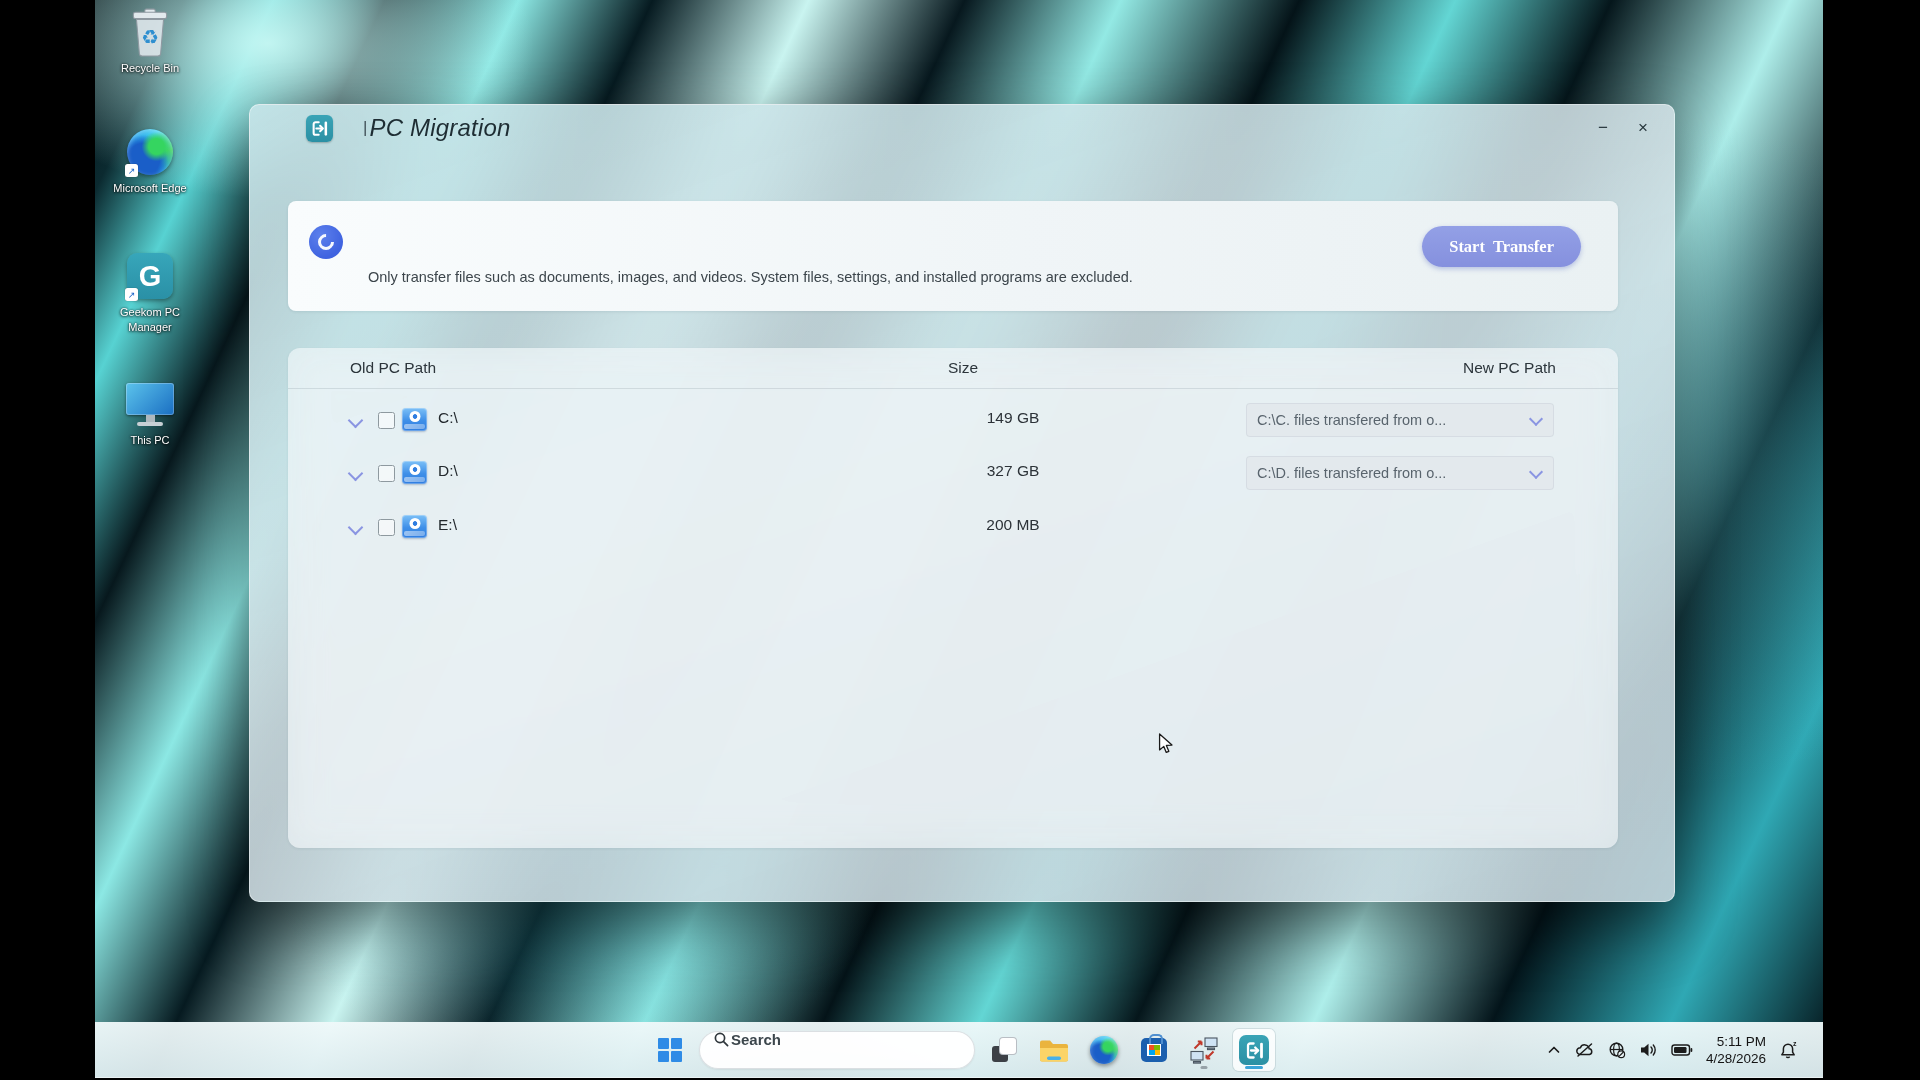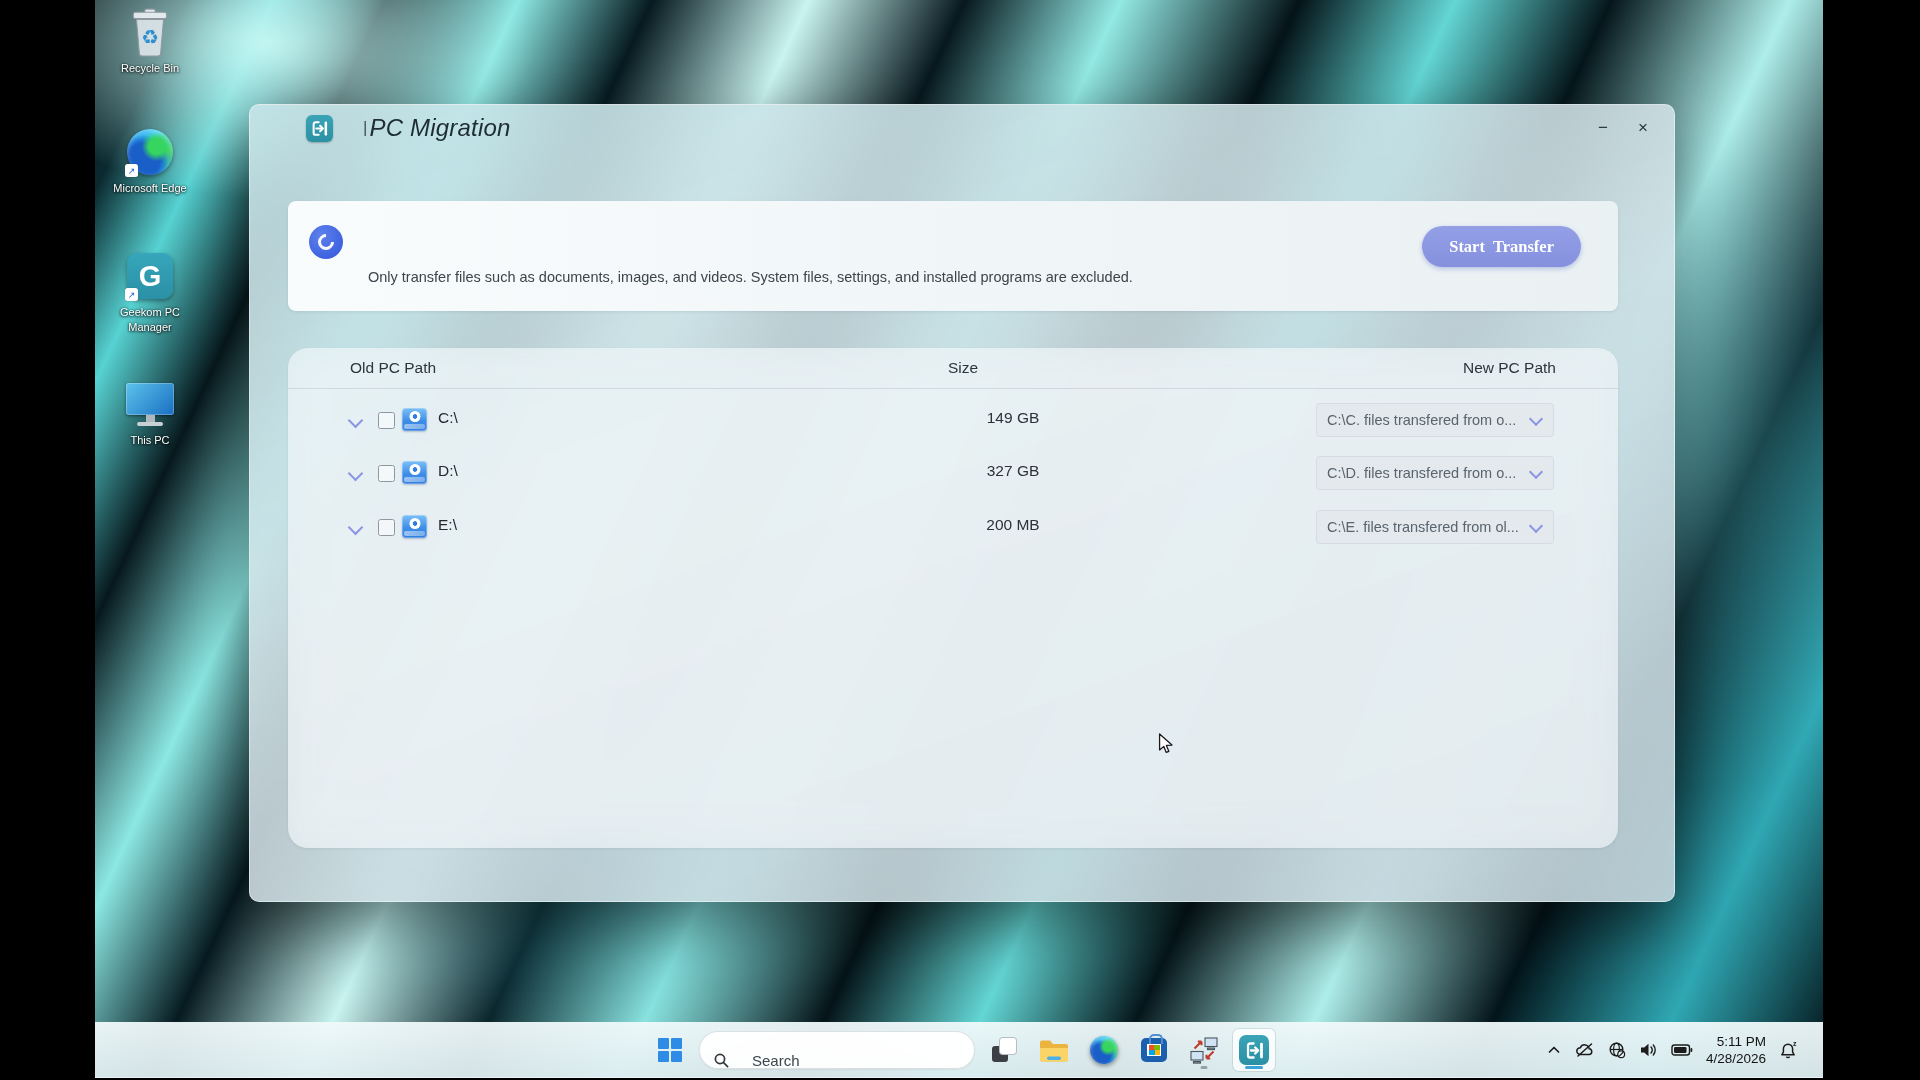--- a/index.html
+++ b/index.html
@@ -59,21 +59,21 @@
   .hdr-icon::after{content:"";position:absolute;left:9px;top:9px;width:16px;height:16px;border-radius:50%;
     border:3px solid rgba(255,255,255,.95);border-right-color:transparent;transform:rotate(-45deg);box-sizing:border-box;}
   .hdr-line{position:absolute;left:80px;top:28px;white-space:nowrap;}
   .hdr-line .pcname{font-size:21px;font-weight:bold;color:#17191c;}
   .hdr-line .sel{font-size:19px;font-weight:bold;color:#eda65f;margin-left:14px;}
   .hdr-note{position:absolute;left:80px;top:68px;font-size:14.5px;color:#3c454b;}
   .start-btn{position:absolute;right:37px;top:25px;height:41px;padding:0 27px;border:none;border-radius:21px;
     background:linear-gradient(180deg,#93a0e6,#8590de);color:#fff;font-size:16.5px;font-weight:600;
     font-family:Liberation Serif, serif;white-space:pre;cursor:pointer;box-shadow:0 2px 5px rgba(80,100,190,.35);}
   
-  .card2{position:absolute;left:38px;right:56px;top:243px;height:500px;border-radius:20px;
+  .card2{position:absolute;left:38px;right:56px;top:243px;height:500px;border-radius:12px;
     background:rgba(246,250,251,.58);backdrop-filter:blur(18px);box-shadow:0 1px 3px rgba(30,60,70,.08);}
   .thead{position:absolute;left:0;right:0;top:0;height:40px;border-bottom:1px solid rgba(40,60,70,.12);}
   .th{position:absolute;top:11px;font-size:15.5px;color:#2c353b;}
   .th.c1{left:62px;}
   .th.c2{left:660px;width:130px;text-align:left;}
   .th.c3{right:62px;}
   .t-row{position:absolute;left:0;right:0;height:53px;}
   .r-chev{position:absolute;left:62px;top:22px;width:9px;height:9px;border-left:2px solid #8a95e2;
     border-bottom:2px solid #8a95e2;transform:rotate(-45deg);cursor:pointer;}
   .r-check{position:absolute;left:90px;top:19px;width:15px;height:15px;border:1.5px solid #8e999f;
@@ -81,38 +81,38 @@
   .drive-icon{position:absolute;left:114px;top:15px;width:25px;height:23px;border-radius:4px;
     background:linear-gradient(180deg,#7cc0f7 0%,#3f8fe8 55%,#2f7de0 100%);
     box-shadow:inset 0 0 0 1px rgba(255,255,255,.28),0 1px 2px rgba(0,40,90,.25);}
   .drive-icon::before{content:"";position:absolute;left:50%;top:2.5px;transform:translateX(-50%);
     width:11px;height:11px;border-radius:50%;
     background:radial-gradient(circle,#2f7de0 0 2px,#fff 2.6px 5.5px);}
   .drive-icon::after{content:"";position:absolute;left:2px;right:2px;bottom:2px;height:5px;border-radius:2px;
     background:linear-gradient(90deg,rgba(255,255,255,.5),rgba(255,255,255,.35));}
   .r-label{position:absolute;left:150px;top:16px;font-size:15.5px;color:#23292e;}
   .r-size{position:absolute;left:660px;top:16px;width:130px;text-align:center;font-size:15.5px;color:#2c3238;}
-  .r-drop{position:absolute;right:64px;top:10px;width:238px;height:34px;border-radius:4px;
+  .r-drop{position:absolute;right:64px;top:10px;width:308px;height:34px;border-radius:4px;
     background:rgba(227,233,238,.92);display:flex;align-items:center;cursor:pointer;
     box-shadow:inset 0 0 0 1px rgba(120,135,145,.12);}
   .r-drop .val{flex:1;padding:0 8px 0 11px;font-size:14.5px;color:#59646d;white-space:nowrap;overflow:hidden;}
   .drop-chev{width:8px;height:8px;border-left:2px solid #8a95e2;border-bottom:2px solid #8a95e2;
     transform:rotate(-45deg);margin:-3px 13px 0 0;flex:none;}
   
   .taskbar{position:absolute;left:0;right:0;bottom:0;height:56px;
     background:linear-gradient(180deg,rgba(240,249,250,.95),rgba(222,237,240,.95));
     box-shadow:0 -1px 0 rgba(255,255,255,.5) inset;}
   .tb-center{position:absolute;left:554px;top:0;height:56px;display:flex;align-items:center;gap:8px;}
   .tb-cell{width:42px;height:42px;border-radius:6px;display:flex;align-items:center;justify-content:center;
     position:relative;cursor:pointer;}
   .startlogo{width:24px;height:24px;display:grid;grid-template-columns:11px 11px;grid-template-rows:11px 11px;gap:2px;}
   .startlogo span{background:#2e8be6;border-radius:1px;}
   .searchbox{width:262px;height:38px;border-radius:19px;background:rgba(255,255,255,.95);
     box-shadow:inset 0 0 0 1px rgba(130,145,155,.28),0 1px 2px rgba(0,0,0,.06);
-    display:flex;align-items:flex-end;padding-left:14px;gap:22px;cursor:pointer;}
+    display:flex;align-items:flex-start;padding-left:14px;gap:1px;cursor:pointer;font-weight:bold;}
   .searchbox .stext{font-size:15px;color:#3c464c;}
   .taskview-back{position:absolute;left:9px;bottom:9px;width:16px;height:16px;border-radius:3px;background:#3c4046;}
   .taskview-front{position:absolute;right:9px;top:9px;width:16px;height:16px;border-radius:3px;background:#fff;
     box-shadow:0 0 0 1px #b9bec4;}
   .storebag{width:26px;height:24px;border-radius:5px;background:#1b5fae;position:relative;display:flex;
     align-items:center;justify-content:center;}
   .storebag::before{content:"";position:absolute;top:-4px;left:8px;width:10px;height:8px;border:2.5px solid #4f8fd0;
     border-bottom:none;border-radius:5px 5px 0 0;}
   .storewin{width:14px;height:12px;background:#fff;display:flex;align-items:center;justify-content:center;}
   .storewin span{width:11px;height:10px;background:conic-gradient(#7fba00 0 25%,#ffb900 0 50%,#00a4ef 0 75%,#f25022 0 100%);}
@@ -223,24 +223,20 @@
           <span class="drop-chev"></span>
         </span>
       </div>
 
       <div class="t-row" style="top:152px">
         <span class="r-chev"></span>
         <span class="r-check"></span>
         <span class="drive-icon"></span>
         <span class="r-label">E:\</span>
         <span class="r-size">200 MB</span>
-        <span class="r-drop">
-          <span class="val">C:\E. files transfered from ol...</span>
-          <span class="drop-chev"></span>
-        </span>
       </div>
     </div>
   </div>
 
   <div class="taskbar">
     <div class="tb-center">
       <div class="tb-cell">
         <div class="startlogo">
             <span></span>
             <span></span>

